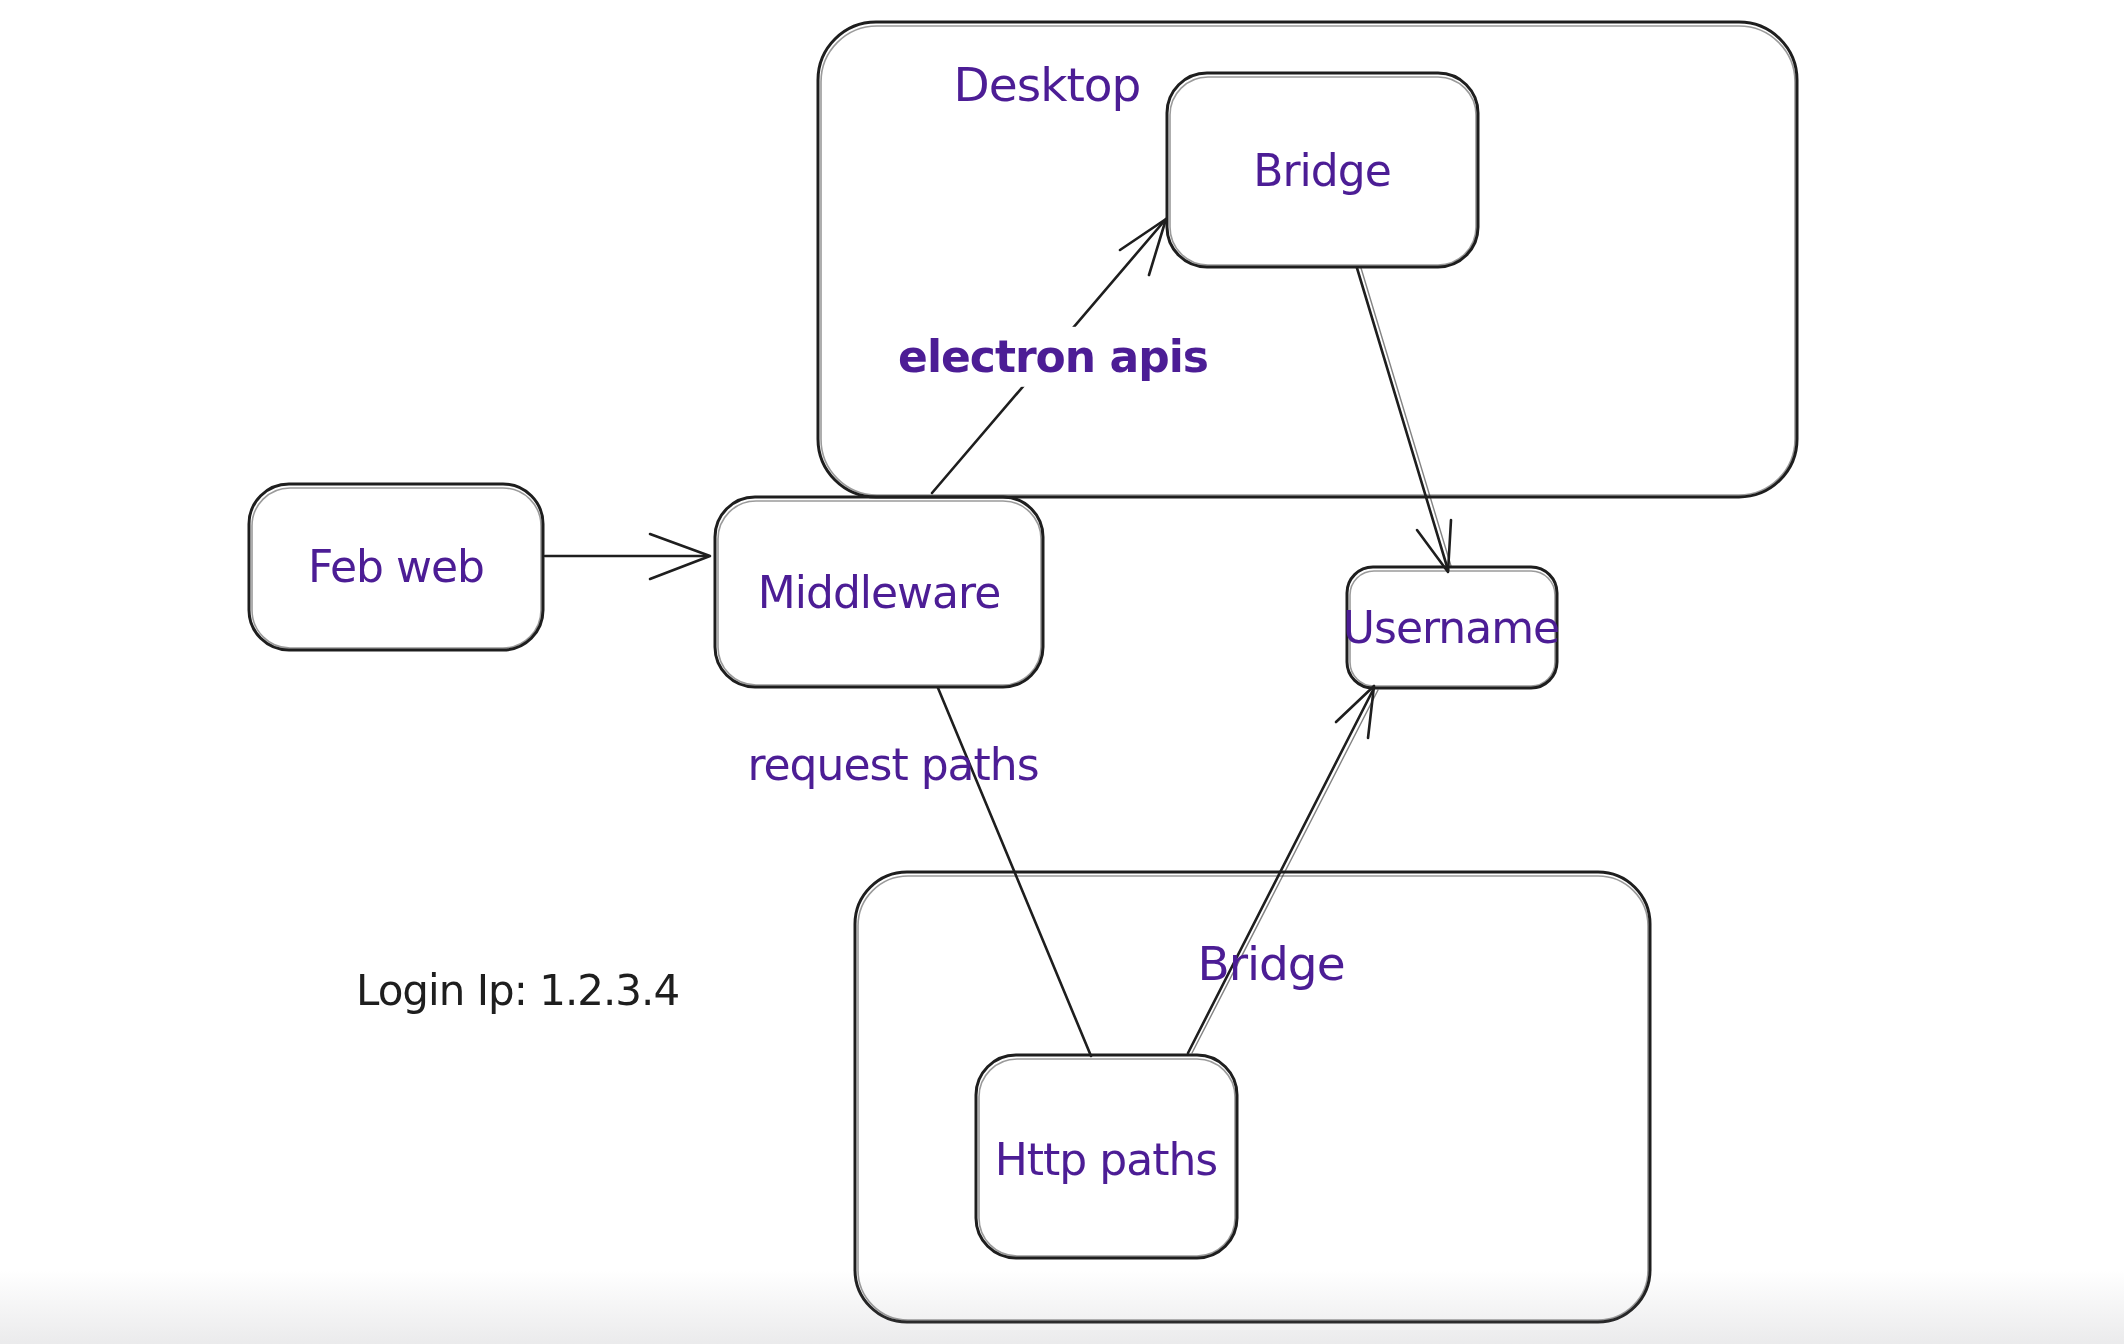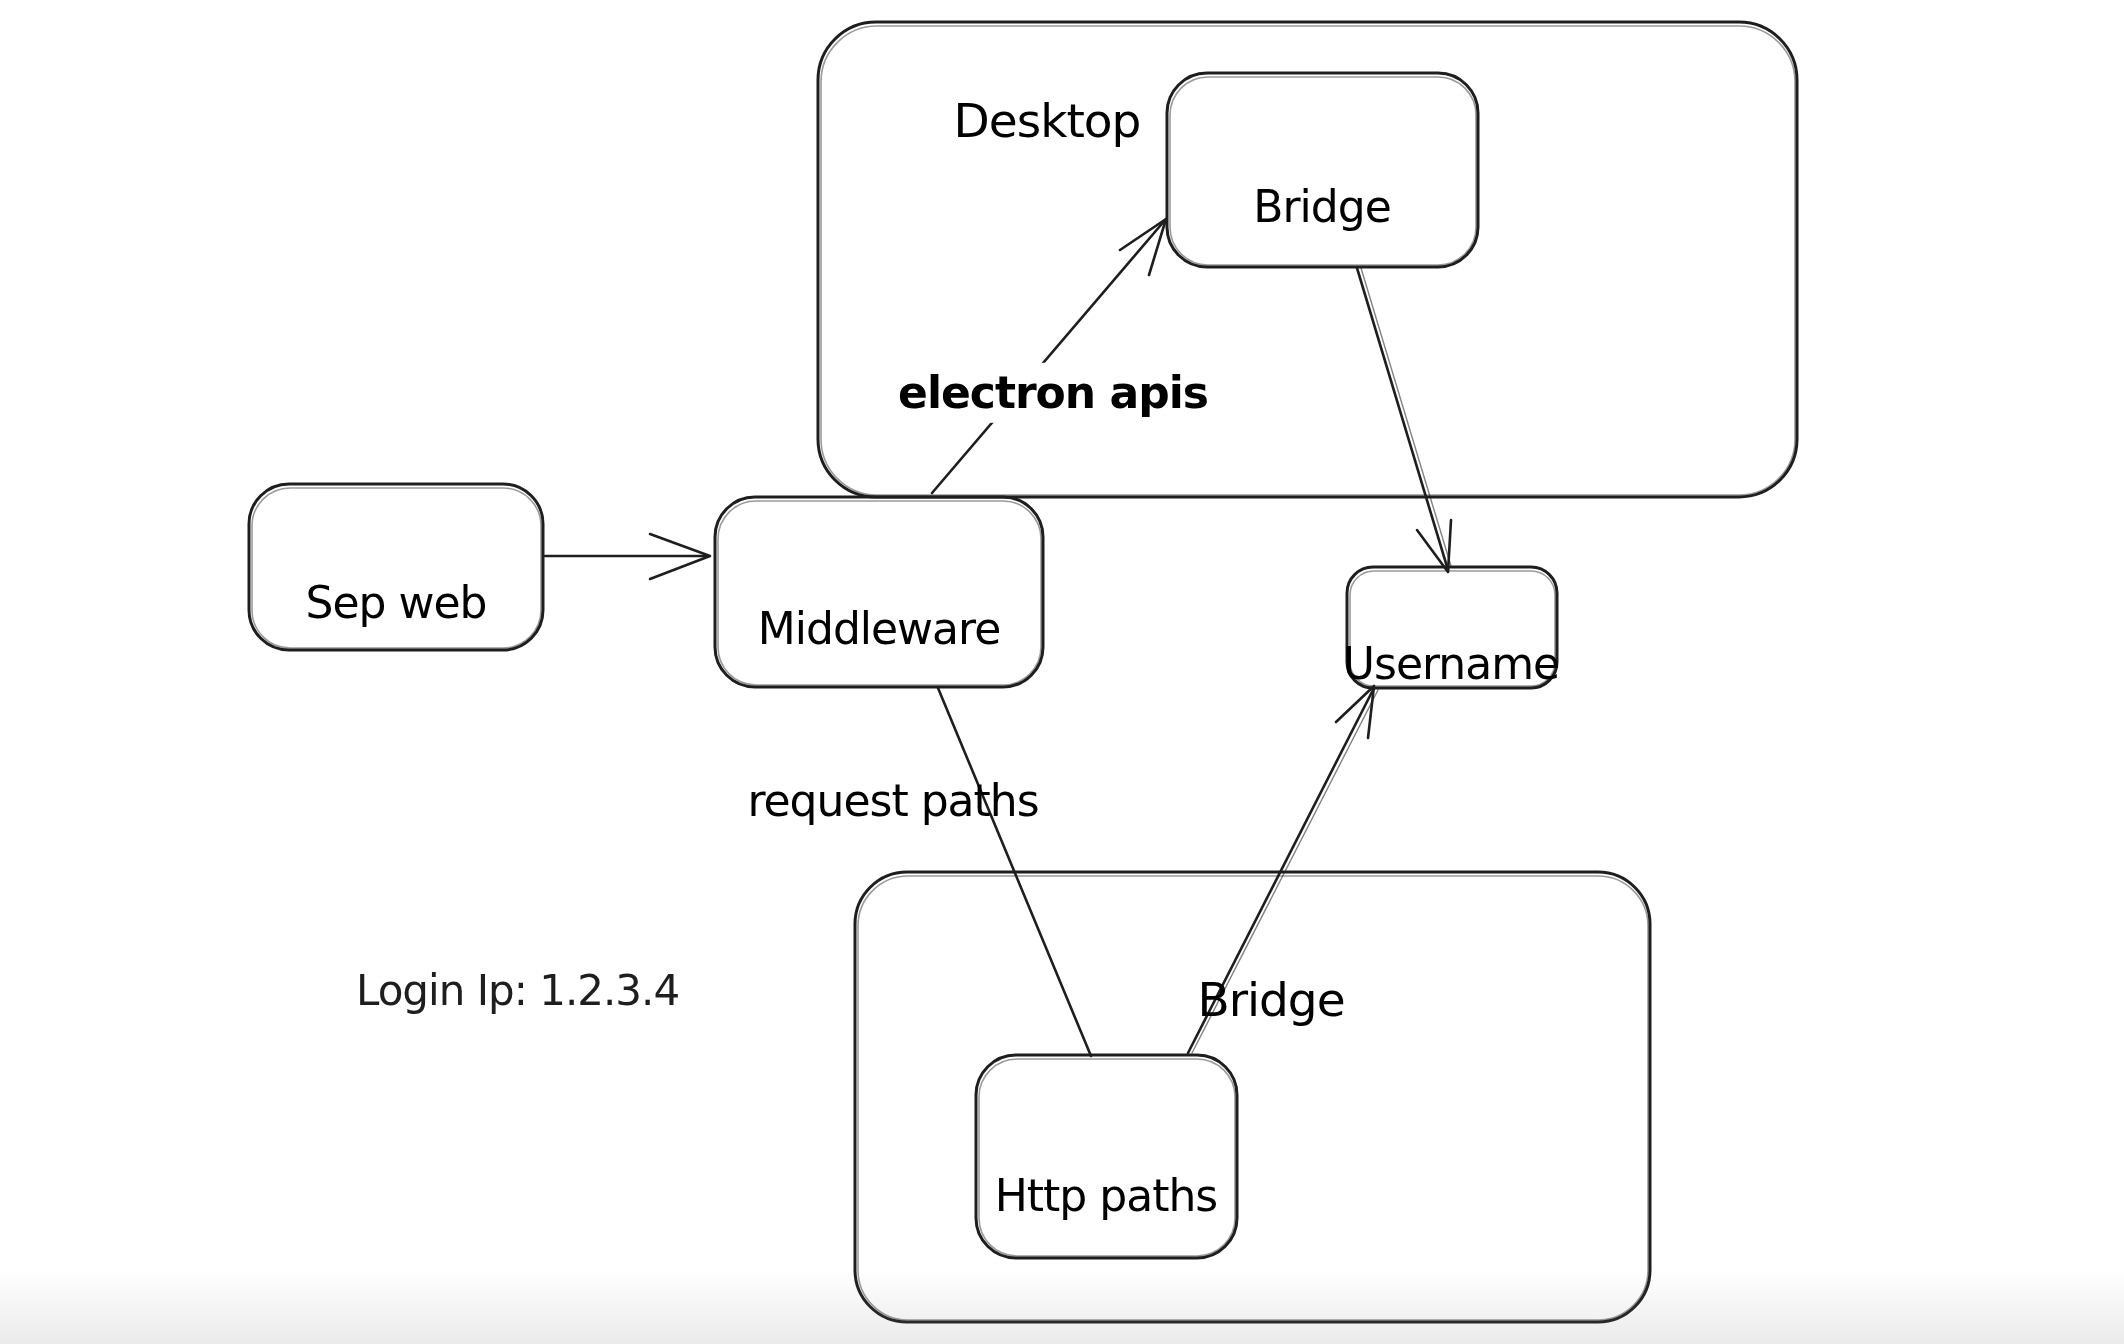--- a/index.html
+++ b/index.html
@@ -12,23 +12,22 @@
     font-family: "DejaVu Sans", sans-serif;
     color: #1e1e1e;
   }
   #diagram-svg { position: absolute; left: 0; top: 0; }
   .lbl {
     position: absolute;
     transform: translate(-50%, -50%);
     white-space: nowrap;
     font-size: 44px;
     letter-spacing: -1px;
-    color: #000000;
+    color: #4c1d95;
     line-height: 1.1;
-    margin-top: 36px;
   }
   .container-lbl { font-size: 47px; }
   .edge-lbl.masked { background: #ffffff; padding: 6px 12px; }
   .note {
     position: absolute;
     left: 356px;
     top: 960px;
     font-size: 42px;
     letter-spacing: -1px;
     line-height: 62px;
@@ -112,21 +111,21 @@
       <line class="edge-stroke" x1="1188" y1="1053" x2="1374" y2="688"></line>
       <line class="edge-echo" x1="1192" y1="1053" x2="1378" y2="690"></line>
       <path class="edge-stroke" d="M1336,722 L1374,686 L1368,738"></path>
     </g>
   </svg>
 
   <div class="lbl container-lbl" style="left:1047px; top:85px;">Desktop</div>
 
   <div class="lbl container-lbl" style="left:1271px; top:964px;">Bridge</div>
 
-  <div class="lbl" style="left:396px; top:567px;">Sep web</div>
+  <div class="lbl" style="left:396px; top:567px;">Feb web</div>
 
   <div class="lbl" style="left:879px; top:593px;">Middleware</div>
 
   <div class="lbl" style="left:1322px; top:171px;">Bridge</div>
 
   <div class="lbl" style="left:1451px; top:628px;">Username</div>
 
   <div class="lbl" style="left:1106px; top:1160px;">Http paths</div>
 
   <div class="lbl edge-lbl masked" style="left:1053px; top:357px;font-weight:bold;">electron apis</div>

